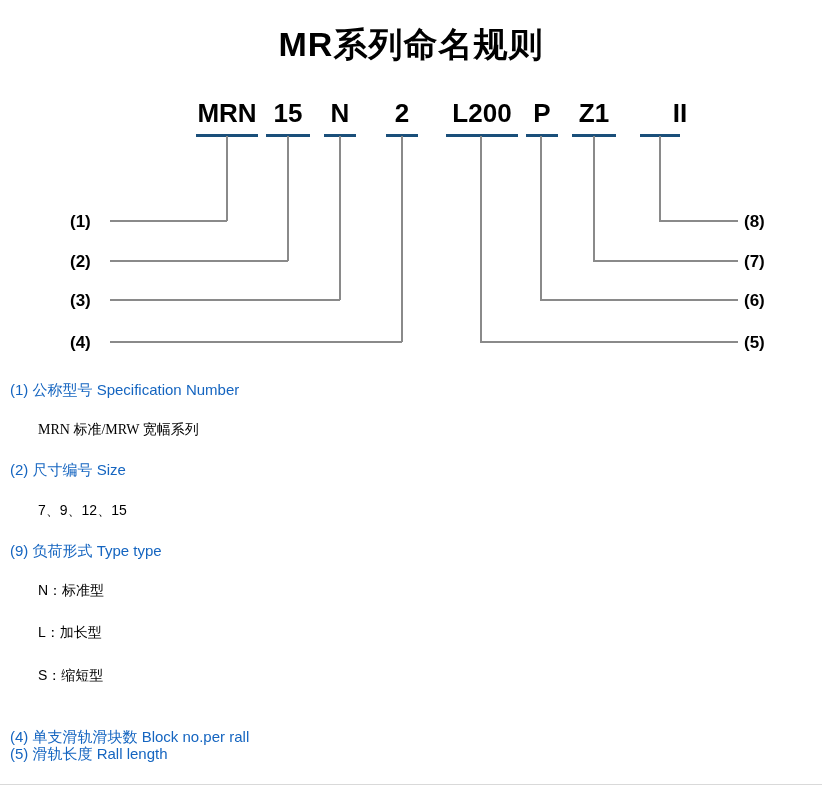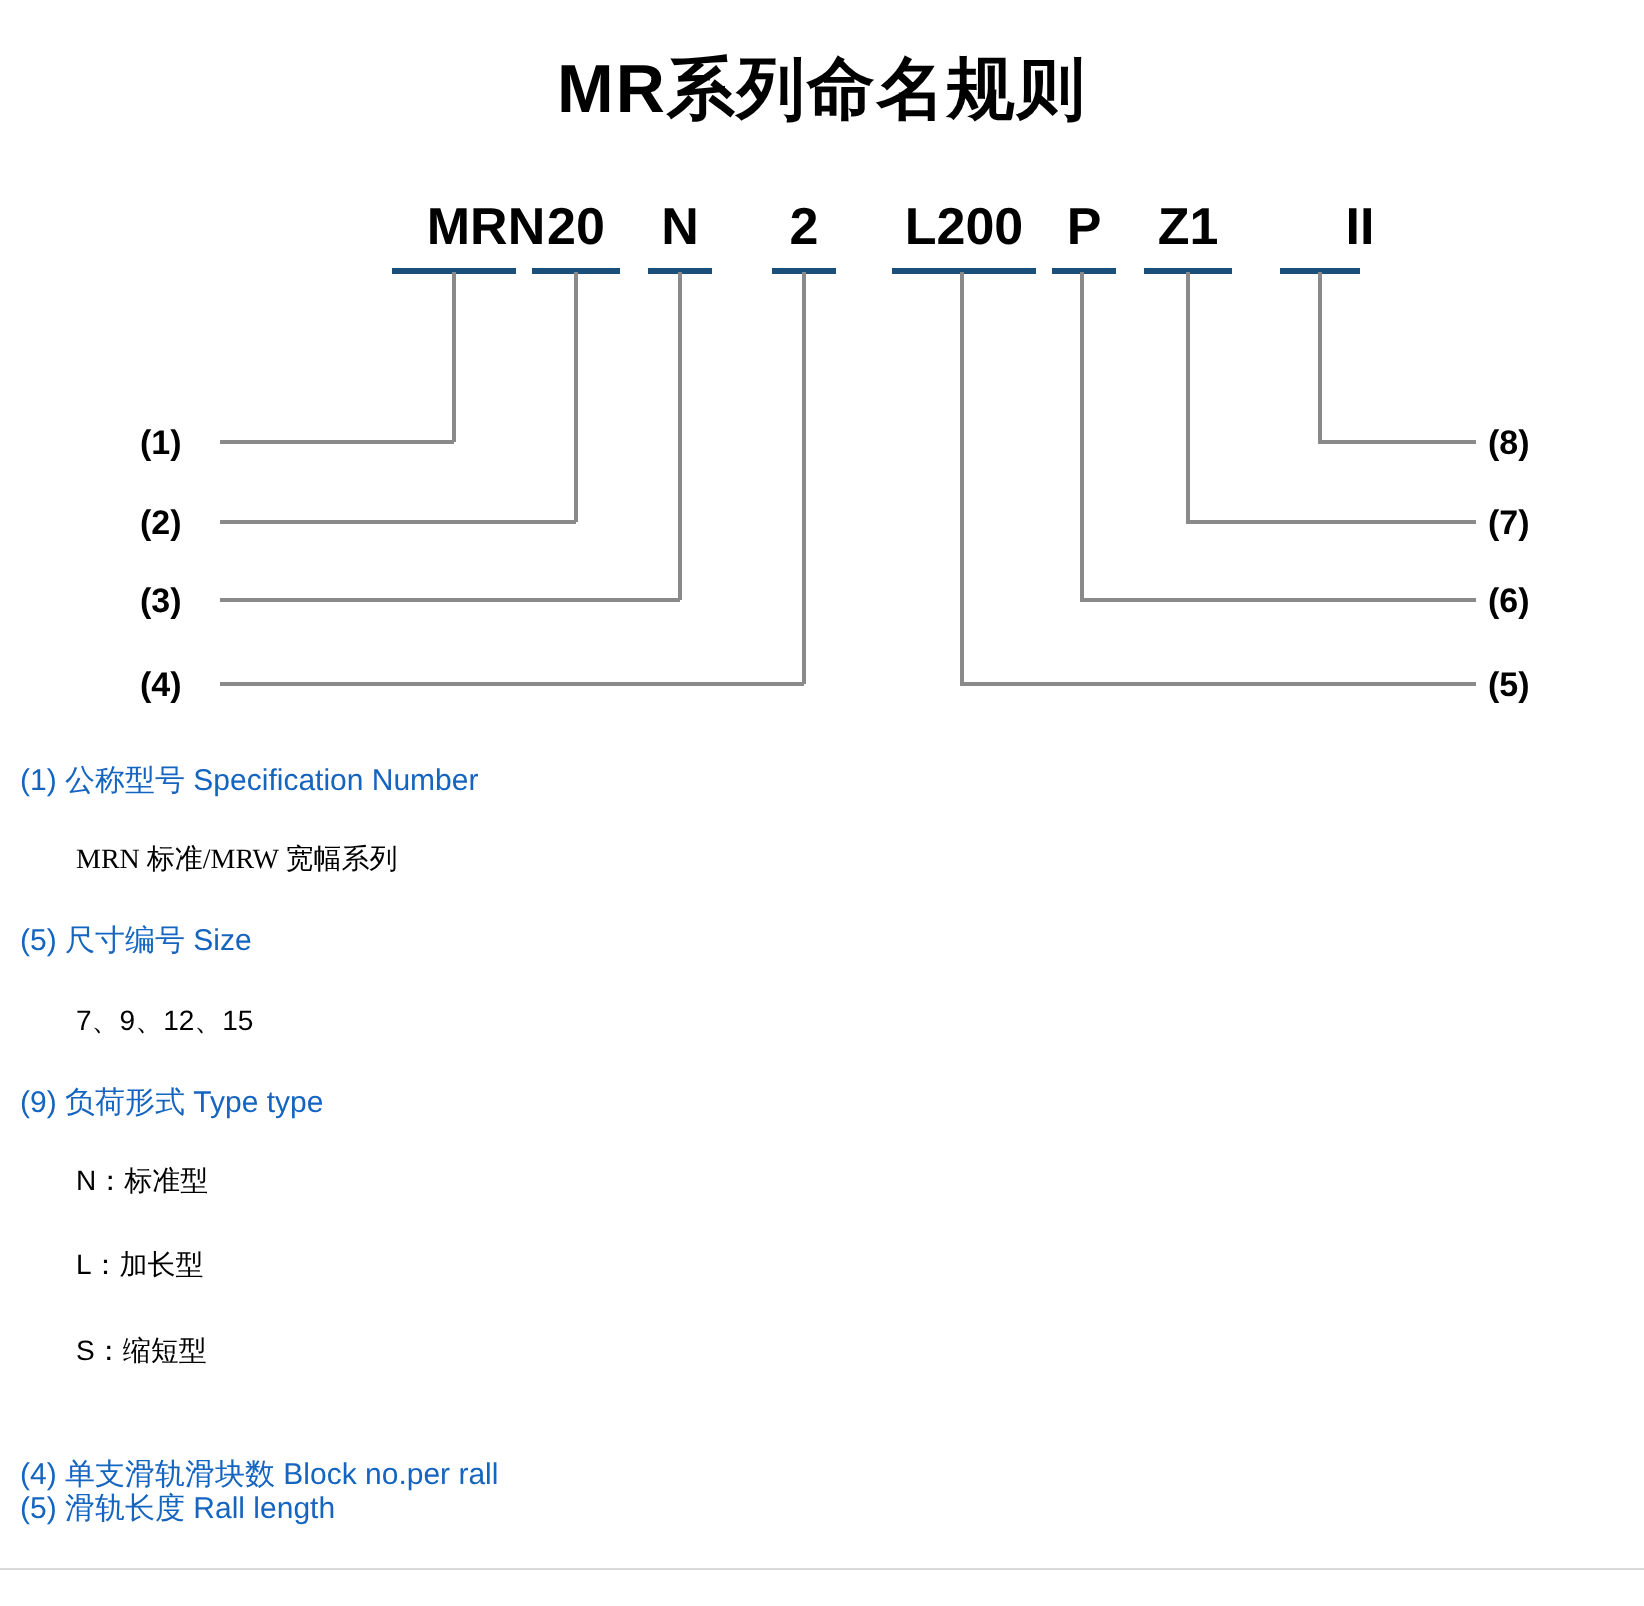--- a/index.html
+++ b/index.html
@@ -92,22 +92,22 @@
   }
 </style>
 </head>
 <body>
 
 <div id="page">
 
   <div class="title">MR系列命名规则</div>
 
   <div>
-    <div class="token" style="left:196px;top:98px;width:62px;margin-left:16px;">MRN</div>
-    <div class="token" style="left:266px;top:98px;width:44px;">20</div>
+    <div class="token" style="left:196px;top:98px;width:62px;">MRN</div>
+    <div class="token" style="left:266px;top:98px;width:44px;">15</div>
     <div class="token" style="left:324px;top:98px;width:32px;">N</div>
     <div class="token" style="left:386px;top:98px;width:32px;">2</div>
     <div class="token" style="left:446px;top:98px;width:72px;">L200</div>
     <div class="token" style="left:526px;top:98px;width:32px;">P</div>
     <div class="token" style="left:572px;top:98px;width:44px;">Z1</div>
     <div class="token" style="left:660px;top:98px;width:40px;">II</div>
 
     <div class="token-underline" style="left:196px;top:134px;width:62px;"></div>
     <div class="token-underline" style="left:266px;top:134px;width:44px;"></div>
     <div class="token-underline" style="left:324px;top:134px;width:32px;"></div>
@@ -149,21 +149,21 @@
 
   <div class="idx" style="left:744px;top:212px;">(8)</div>
   <div class="idx" style="left:744px;top:252px;">(7)</div>
   <div class="idx" style="left:744px;top:291px;">(6)</div>
   <div class="idx" style="left:744px;top:333px;">(5)</div>
 
   <div>
     <div class="legend-head" style="left:10px;top:381px;">(1)  公称型号 Specification Number</div>
     <div class="legend-sub" style="left:38px;top:421px;font-family:Liberation Serif, serif;">MRN 标准/MRW 宽幅系列</div>
 
-    <div class="legend-head" style="left:10px;top:461px;">(5)  尺寸编号 Size</div>
+    <div class="legend-head" style="left:10px;top:461px;">(2)  尺寸编号 Size</div>
     <div class="legend-sub" style="left:38px;top:502px;">7、9、12、15</div>
 
     <div class="legend-head" style="left:10px;top:542px;">(9)  负荷形式 Type type</div>
     <div class="legend-sub" style="left:38px;top:582px;">N：标准型</div>
     <div class="legend-sub" style="left:38px;top:624px;">L：加长型</div>
     <div class="legend-sub" style="left:38px;top:667px;">S：缩短型</div>
 
     <div class="legend-head" style="left:10px;top:728px;">(4)  单支滑轨滑块数 Block no.per rall</div>
 
     <div class="legend-head" style="left:10px;top:745px;">(5)  滑轨长度 Rall length</div>

